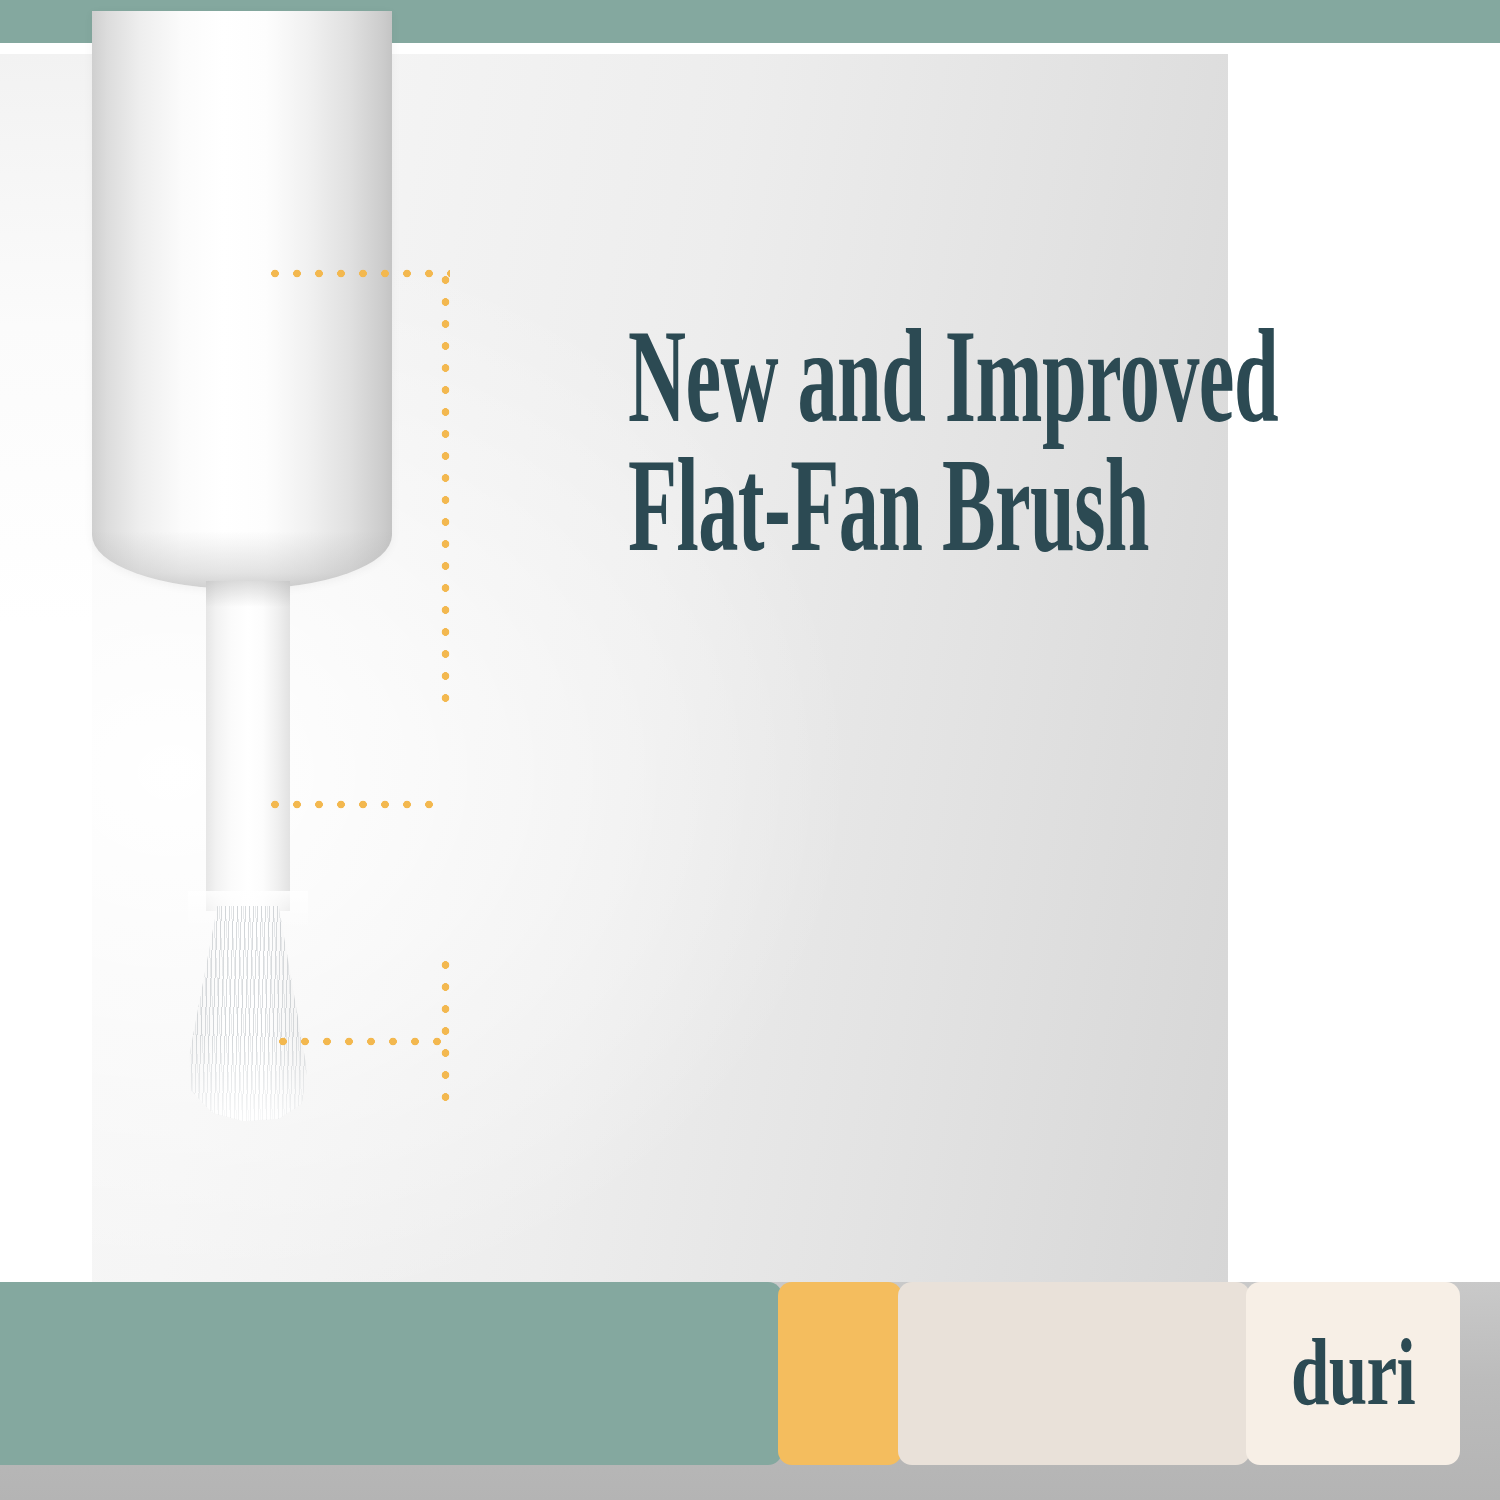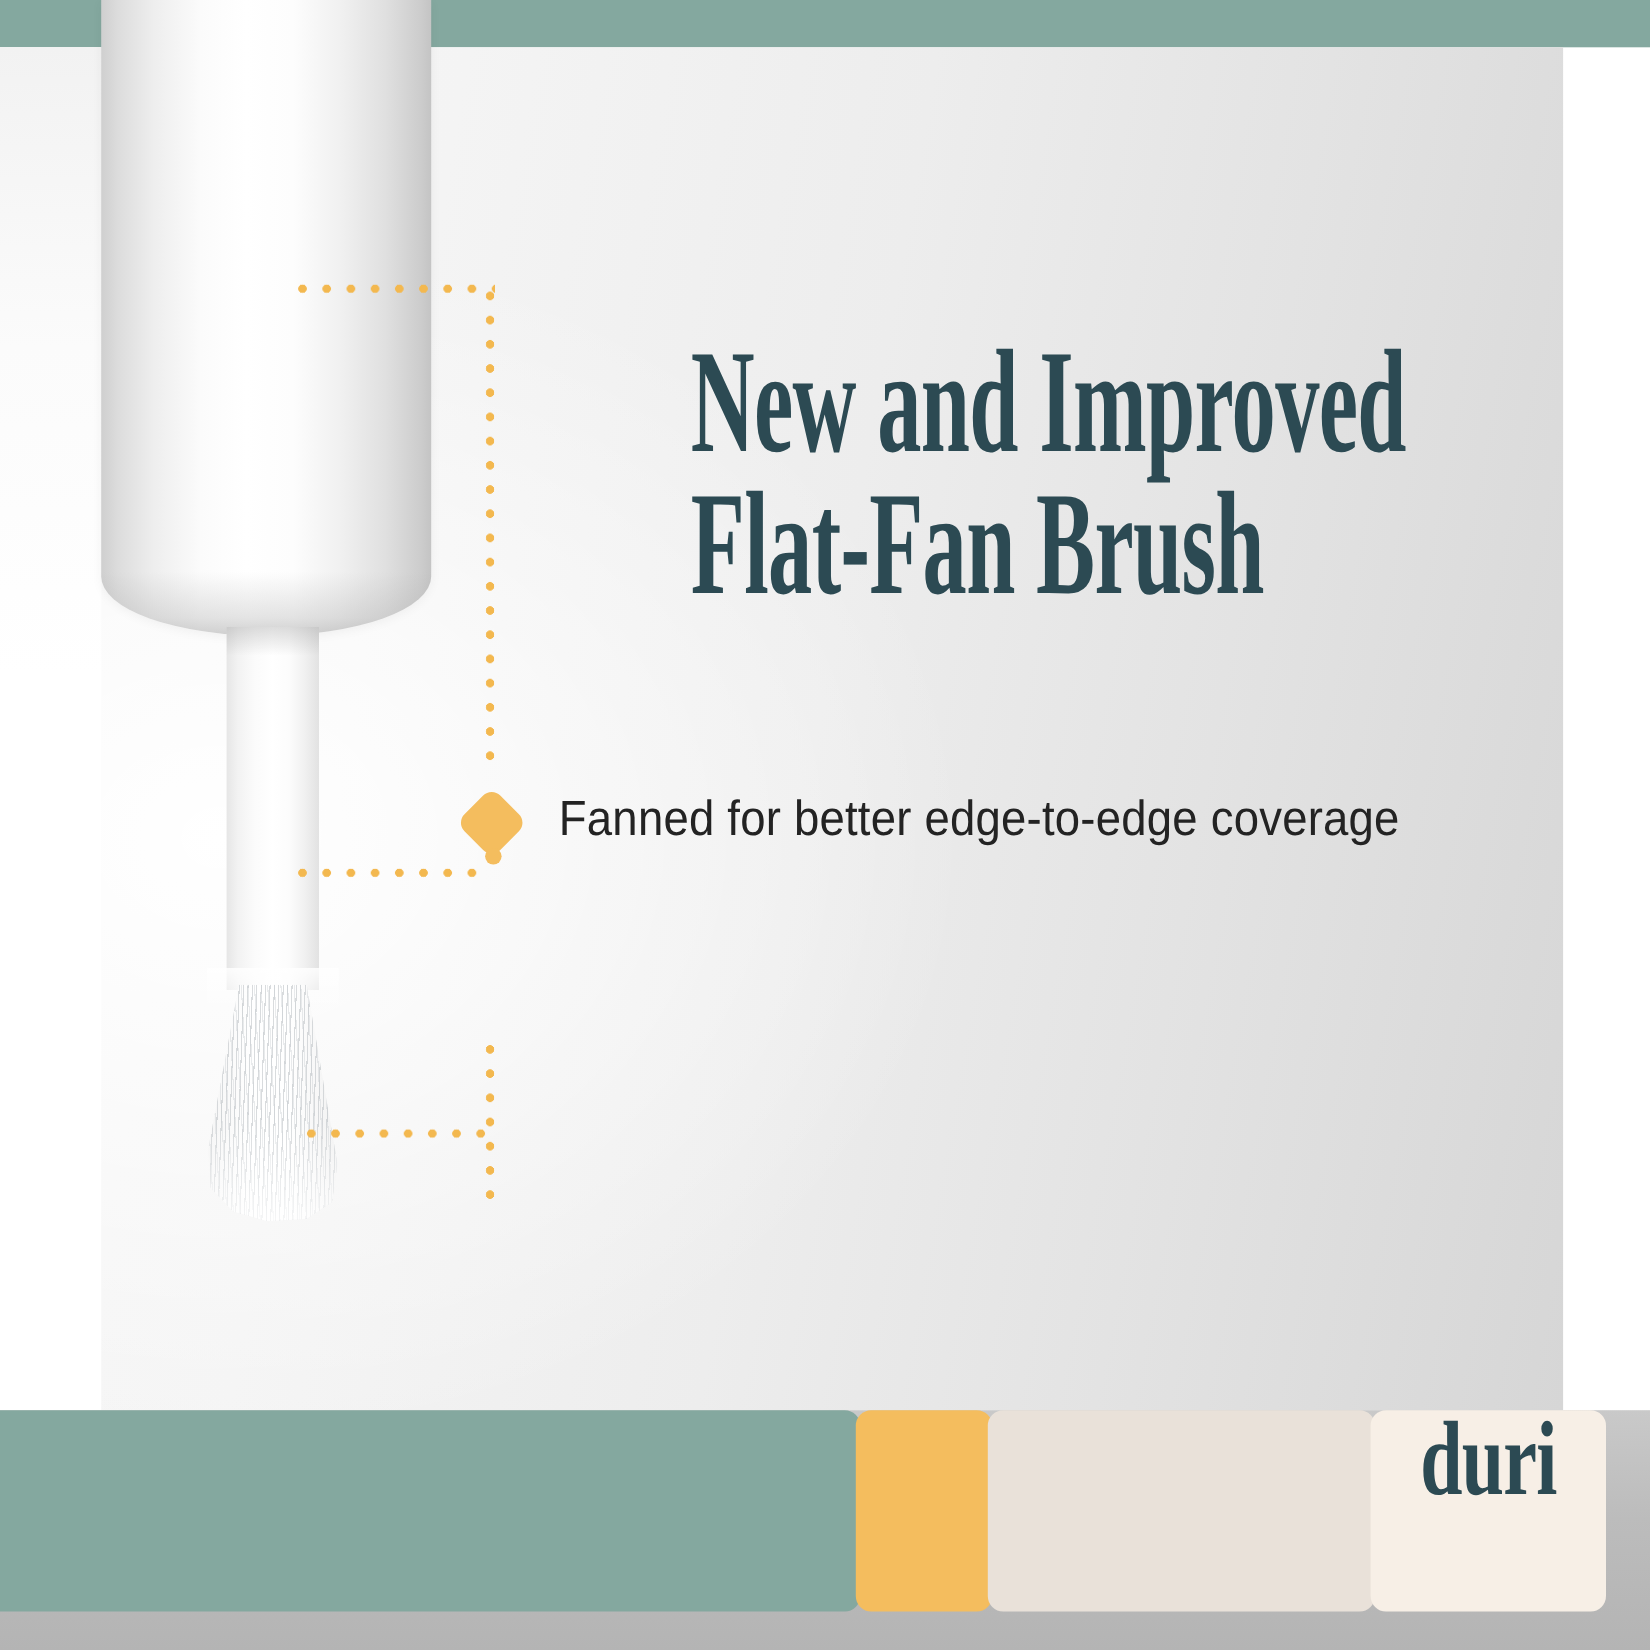--- a/index.html
+++ b/index.html
@@ -18,21 +18,21 @@
   }
 
   
   .top-band{
     position:absolute;left:0;top:0;width:1500px;height:43px;
     background:#84a89f;
   }
 
   
   .photo-panel{
-    position:absolute;left:0;top:43px;width:1421px;height:1239px;
+    position:absolute;left:0;top:54px;width:1228px;height:1239px;
     background:
       radial-gradient(ellipse 1100px 900px at 14% 58%, #ffffff 0%, rgba(255,255,255,0) 62%),
       linear-gradient(100deg,#f7f7f7 0%, #f4f4f4 26%, #ededed 52%, #e3e3e3 74%, #dadada 92%, #d6d6d6 100%);
     text-decoration: underline;
   }
   .panel-left-white{
     position:absolute;left:0;top:0;width:92px;height:1239px;
     background:linear-gradient(180deg,#f2f2f2 0%,#fbfbfb 22%,#ffffff 46%,#ffffff 100%);
   }
 
@@ -154,21 +154,21 @@
   .footer{
     position:absolute;left:0;top:1282px;width:1500px;height:218px;
     background:linear-gradient(180deg,#c9c9c9 0%,#bcbcbc 45%,#b4b4b4 100%);
   }
   .seg{position:absolute;top:0;height:183px;}
   .seg-sage{left:0;width:782px;background:#84a89f;border-radius:0 14px 14px 0;}
   .seg-amber{left:778px;width:124px;background:#f4bd5e;border-radius:14px;}
   .seg-beige{left:898px;width:352px;background:#e9e1d9;border-radius:14px;}
   .seg-cream{
     left:1246px;width:214px;background:#f7efe6;border-radius:14px;
-    display:flex;align-items:flex-start;justify-content:center;
+    display:flex;align-items:center;justify-content:center;
   }
   .logo{
     color:#2c4a53;
     font-family:"Liberation Serif", serif;
     font-weight:700;
     font-size:96px;
     line-height:1;
     letter-spacing:-1px;
     transform:scaleX(0.72);
     margin-top:-4px;
@@ -208,25 +208,20 @@
 
     <div class="heading">
       <span class="l1">New and Improved</span>
       <span class="l2">Flat-Fan Brush</span>
     </div>
 
     <div class="bullets">
 
 
 
-      <div class="bullet-row">
-        <div class="diamond"></div>
-        <div class="nub nub-bottom"></div>
-        <div class="bullet-text">Fanned for better edge-to-edge coverage</div>
-      </div>
 
     </div>
   </div>
 
   <div class="footer">
     <div class="seg seg-sage"></div>
     <div class="seg seg-amber"></div>
     <div class="seg seg-beige"></div>
     <div class="seg seg-cream">
       <span class="logo">duri</span>

